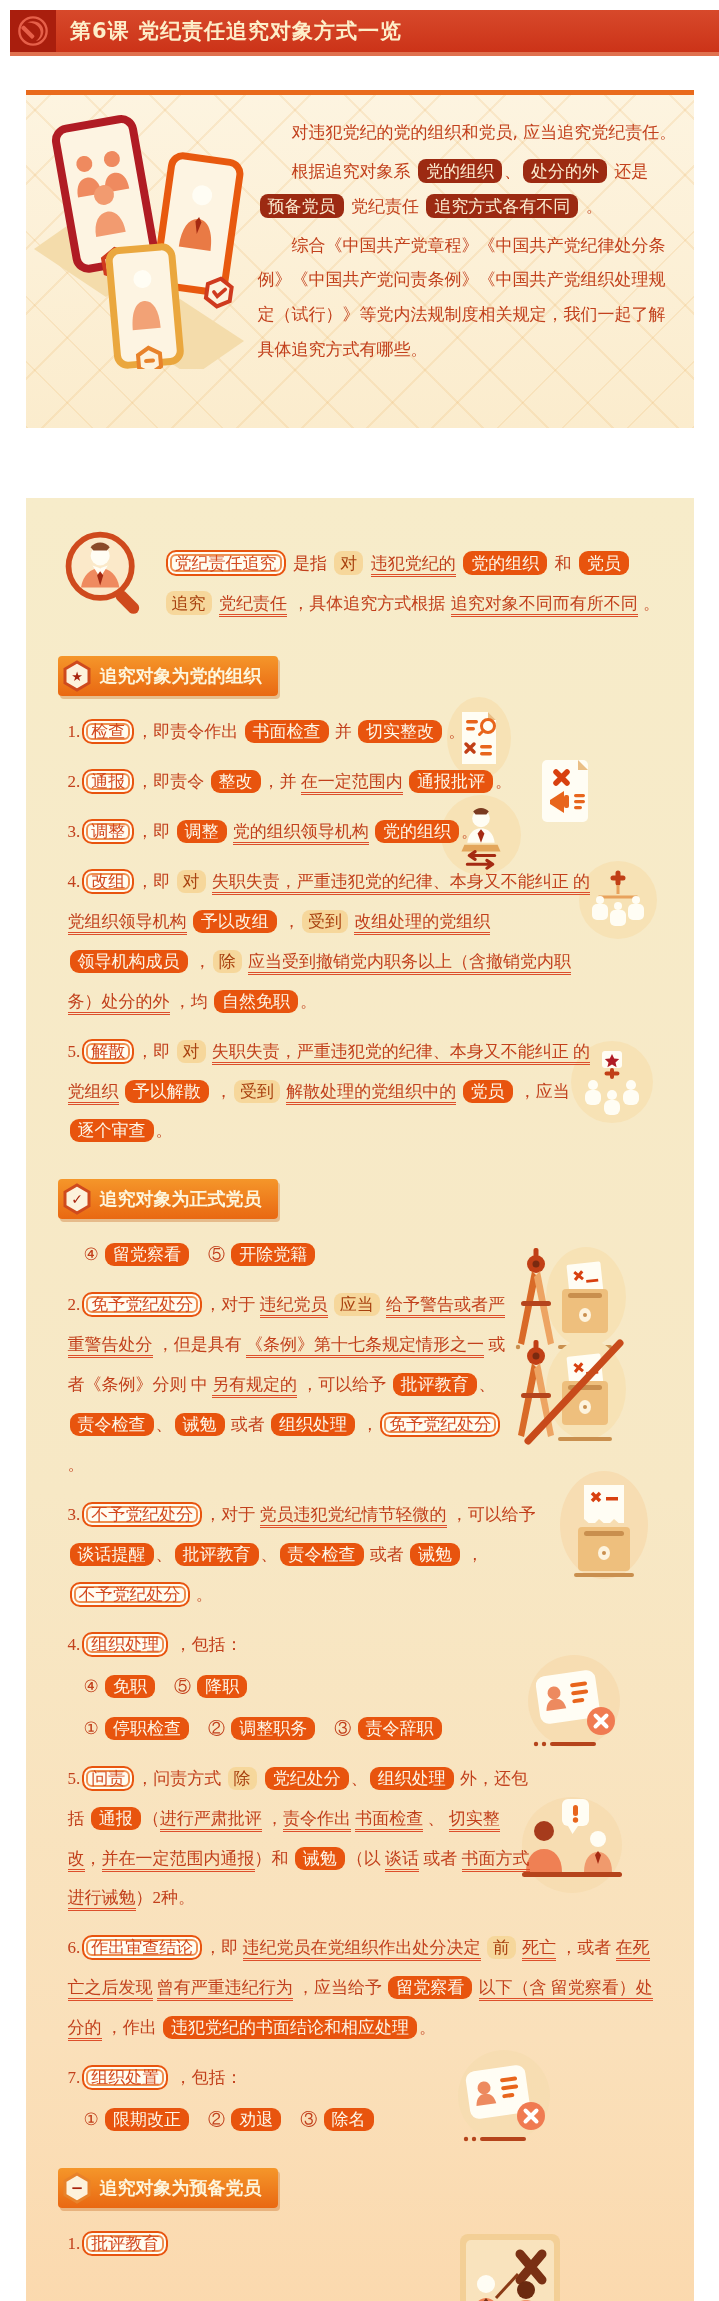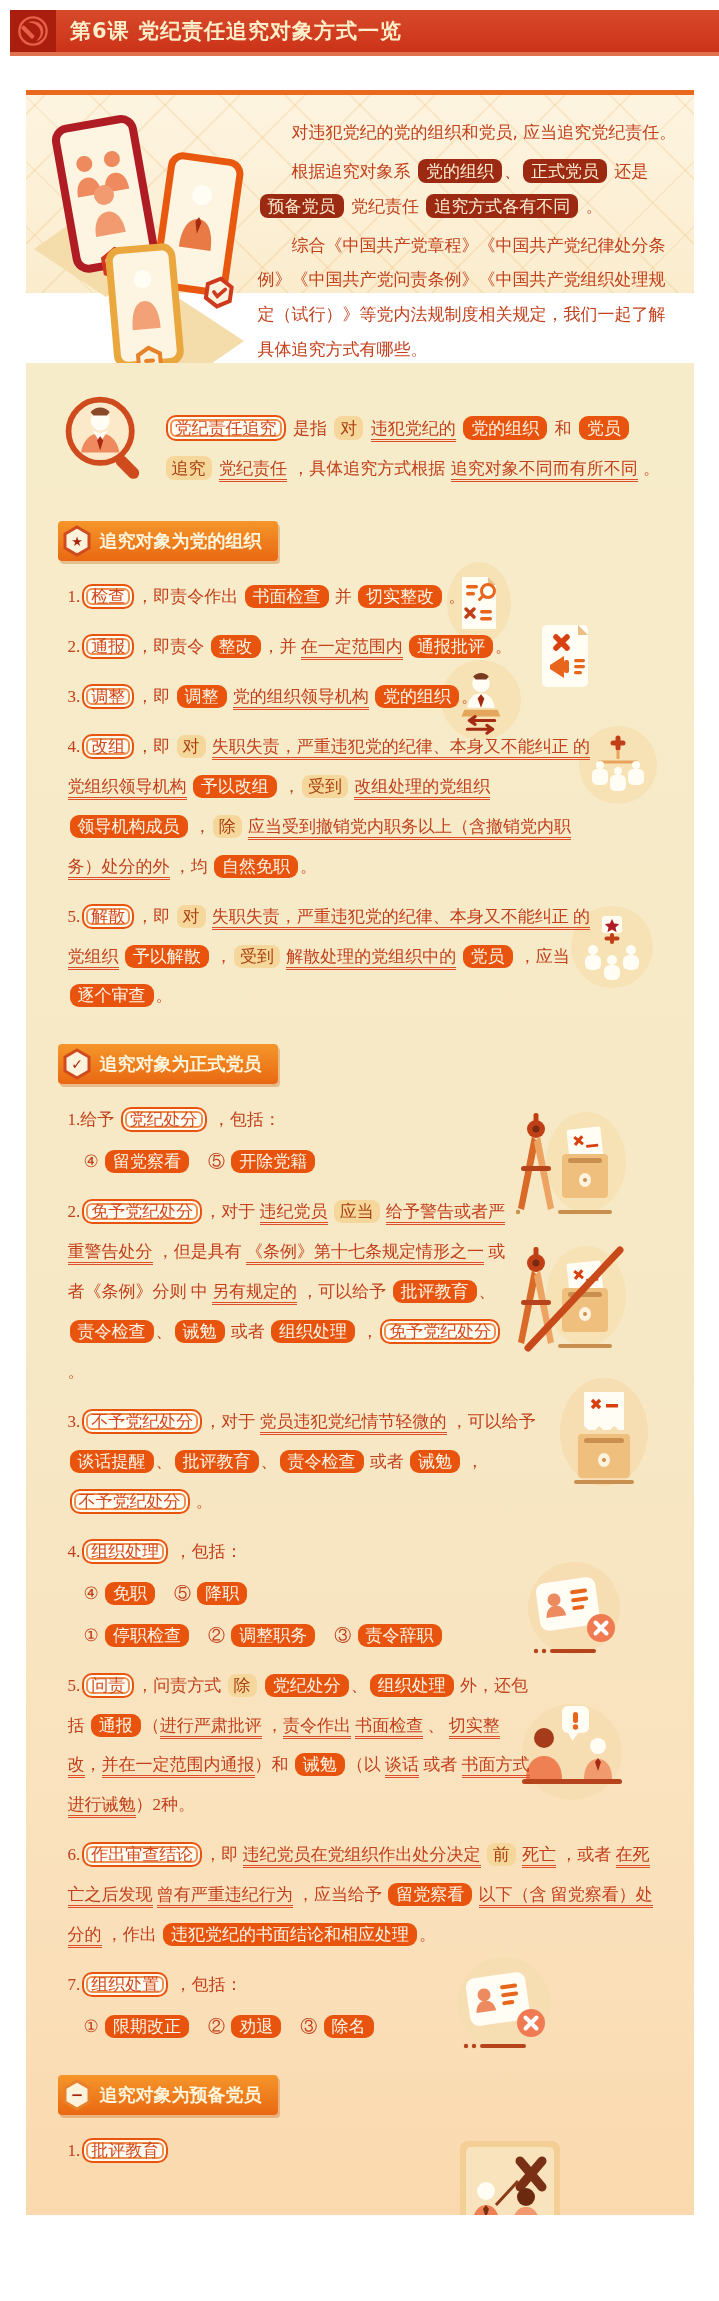--- a/index.html
+++ b/index.html
@@ -5,21 +5,21 @@
   html,body{margin:0;padding:0;background:#fff;}
   .page{width:719px;background:#fff;font-family:"DejaVu Sans","Liberation Sans",sans-serif;overflow:hidden;}
 
   
   .banner{margin:10px 0 0 10px;width:712px;height:42px;background:linear-gradient(180deg,#d7492b,#cc3318);
     border-bottom:4px solid #e0714f;display:flex;align-items:center;}
   .emblem-box{width:46px;height:42px;background:#a91e0d;display:flex;align-items:center;justify-content:center;flex:0 0 auto;}
   .banner h1{font-size:21px;font-weight:bold;color:#fdeec9;margin:0 0 0 14px;letter-spacing:1px;}
 
   
-  .hero{margin:34px auto 0;width:668px;height:203px;box-sizing:border-box;border-top:5px solid #e96a1c;
+  .hero{margin:34px auto 0;width:668px;height:338px;box-sizing:border-box;border-top:5px solid #e96a1c;
     background:
       repeating-linear-gradient(45deg,rgba(233,175,95,.18) 0 2px,transparent 2px 46px),
       repeating-linear-gradient(-45deg,rgba(233,175,95,.18) 0 2px,transparent 2px 46px),
       linear-gradient(180deg,#fdf4e0,#fbeccd);
     display:flex;padding:4px 14px 0 6px;}
   .hero-art{width:226px;flex:0 0 auto;}
   .hero-text{flex:1;color:#d05c35;font-size:17px;line-height:2.05;padding-top:16px;}
   .hero-text p{margin:0 0 4px;text-indent:2em;}
 
   
@@ -122,21 +122,21 @@
           <path d="M99 230c0-19 6-28 14-28s14 9 14 28z" fill="#f2a276"></path>
           <g transform="translate(113 262)">
             <path d="M0 -13l11 6.5v13L0 13l-11-6.5v-13z" fill="#fdf2dc" stroke="#e8822a" stroke-width="4"></path>
             <rect x="-5.5" y="-2" width="11" height="4" rx="2" fill="#e8822a"></rect>
           </g>
         </g>
       </svg>
     </div>
     <div class="hero-text">
       <p><span class="seg seg-plain">对违犯党纪的党的组织和党员, 应当追究党纪责任。</span></p>
-      <p><span class="seg seg-plain">根据追究对象系 </span><span class="seg seg-maroon">党的组织</span><span class="seg seg-plain">、</span><span class="seg seg-maroon">正式党员</span><span class="seg seg-plain"> 还是 </span><span class="seg seg-maroon">预备党员</span><span class="seg seg-plain"> 党纪责任 </span><span class="seg seg-maroon">追究方式各有不同</span><span class="seg seg-plain"> 。</span></p>
+      <p><span class="seg seg-plain">根据追究对象系 </span><span class="seg seg-maroon">党的组织</span><span class="seg seg-plain">、</span><span class="seg seg-maroon">处分的外</span><span class="seg seg-plain"> 还是 </span><span class="seg seg-maroon">预备党员</span><span class="seg seg-plain"> 党纪责任 </span><span class="seg seg-maroon">追究方式各有不同</span><span class="seg seg-plain"> 。</span></p>
       <p><span class="seg seg-plain">综合《中国共产党章程》《中国共产党纪律处分条例》《中国共产党问责条例》《中国共产党组织处理规定（试行）》等党内法规制度相关规定，我们一起了解具体追究方式有哪些。</span></p>
     </div>
   </section>
 
   <main class="card">
 
     <div class="intro">
       <span class="intro-icon">
         <svg width="92" height="92" viewBox="0 0 96 96">
           <circle cx="44" cy="40" r="33" fill="#fbe9c9" stroke="#cf4a1d" stroke-width="6"></circle>
@@ -238,21 +238,20 @@
     <section class="sec">
       <div class="sec-head">
         <svg class="hex" width="30" height="32" viewBox="0 0 30 32">
           <polygon points="15,2 27,9 27,23 15,30 3,23 3,9" fill="#fdf2dc" stroke="#cf4a1d" stroke-width="3"></polygon>
           <text x="15" y="21" text-anchor="middle" font-size="14" fill="#a8240e">✓</text>
         </svg>
         <span>追究对象为正式党员</span>
       </div>
       <div class="items">
           <div class="item-row">
-            <p class="item-text" style="padding-right: 140px;"><span class="seg seg-plain">1.给予 </span><span class="seg seg-outline">党纪处分</span><span class="seg seg-plain"> ，包括：</span></p>
             <p class="subline"><span class="seg seg-plain">④ </span><span class="seg seg-solid">留党察看</span><span class="seg seg-plain">　⑤ </span><span class="seg seg-solid">开除党籍</span></p>
             <span class="item-icon pos-compass-box"><svg width="126" height="122" viewBox="0 0 126 122">
                 <ellipse cx="84" cy="60" rx="40" ry="50" fill="#f7e2b5"></ellipse>
                 <g transform="rotate(-6 83 42)">
                   <rect x="66" y="26" width="34" height="30" rx="2" fill="#fffdf4"></rect>
                   <path d="M73 34l8 8m0-8l-8 8" stroke="#d8400f" stroke-width="3"></path>
                   <rect x="84" y="43" width="12" height="3" fill="#d8400f"></rect>
                 </g>
                 <rect x="60" y="52" width="46" height="44" rx="4" fill="#eebf7d"></rect>
                 <rect x="66" y="56" width="34" height="5" rx="2.5" fill="#c98f4e"></rect>

